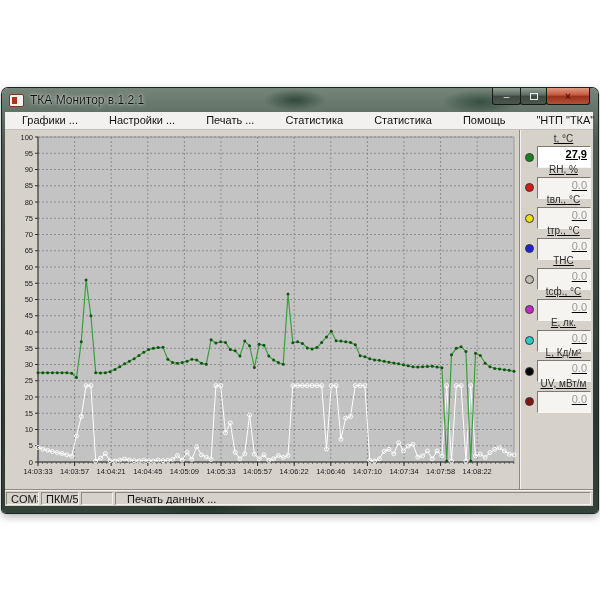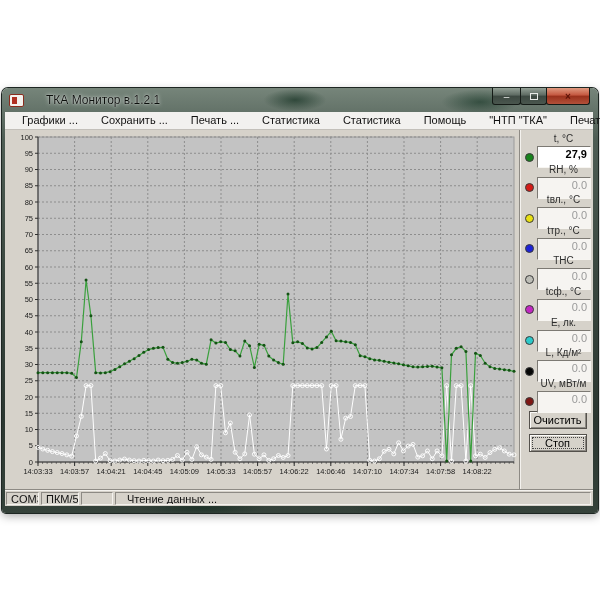--- a/index.html
+++ b/index.html
@@ -16,48 +16,48 @@
       radial-gradient(ellipse 90px 10px at 200px 420px, rgba(14,40,28,.55), rgba(14,40,28,0) 70%),
       radial-gradient(ellipse 120px 10px at 430px 421px, rgba(14,40,28,.5), rgba(14,40,28,0) 70%),
       linear-gradient(180deg,#76857a 0%,#4e5d54 12%,#3a473f 45%,#2b3731 78%,#35423a 100%);
     box-shadow:0 0 0 1px #1d2622, 0 3px 10px rgba(0,0,0,.35);
   }
   .titlebar{ height:24px; display:flex; align-items:center; padding-left:7px; position:relative; }
   .app-icon{ width:15px; height:13px; background:#f4f2ee; border:1px solid #8a2c1e;
              border-radius:2px; position:relative; flex:0 0 auto; }
   .app-icon::after{ content:""; position:absolute; left:2px; top:2px; right:2px; bottom:2px;
                     background:linear-gradient(90deg,#b03022 55%, #f4f2ee 55%); }
-  .window-title{ font-size:12px; color:#0b0f0c; margin-left:22px;
+  .window-title{ font-size:12px; color:#0b0f0c; margin-left:6px;
                  text-shadow:0 0 4px rgba(255,255,255,.85),0 0 1px rgba(255,255,255,.9); }
   .caption-buttons{ position:absolute; right:8px; top:0; display:flex; }
   .cap-btn{ height:17px; border:1px solid #141a16; border-top:none; display:flex;
             align-items:center; justify-content:center; color:#e8ebe8; font-size:10px;
             border-radius:0 0 3px 3px; margin-left:-1px; cursor:default;
             background:linear-gradient(180deg,#93a096 0%,#5d6a62 45%,#3c4841 50%,#4a564e 100%); }
   .cap-min{ width:29px; } .cap-max{ width:27px; }
   .cap-close{ width:44px; color:#5d1206; font-weight:bold;
             background:linear-gradient(180deg,#e09a80 0%,#c4573f 45%,#99301b 50%,#b2513a 100%); }
   .max-box{ width:8px; height:7px; border:1px solid #e8ebe8; display:inline-block; }
 
   
   .client{ position:absolute; left:3px; right:5px; top:24px; bottom:7px;
            background:#d6d2ca; display:flex; flex-direction:column; }
   .menubar{ height:18px; background:#f2f1ef; border-bottom:1px solid #c3c0ba;
             display:flex; align-items:center; font-size:11px; color:#111;
-            padding-left:8px; gap:5px; }
+            padding-left:8px; gap:13px; }
   .menu-item{ padding:1px 9px 2px 9px; cursor:default; white-space:nowrap; }
 
   .main{ flex:1; display:flex; min-height:0; }
   .chart-region{ width:514px; position:relative; }
   .chart-region svg{ display:block; }
 
   
   .side-panel{ flex:1; border-left:1px solid #8d8a84; box-shadow:inset 1px 0 0 #f4f2ee;
                padding:3px 3px 0 4px; }
-  .sensor{ height:30.6px; }
+  .sensor{ height:30.6px;text-decoration:underline; }
   .sensor-label{ font-size:10px; color:#2e2e2e; text-align:center; padding-left:12px;
                  height:13px; line-height:12px; white-space:nowrap; overflow:hidden; }
   .sensor-row{ display:flex; align-items:center; }
   .sensor-dot{ width:9px; height:9px; border-radius:50%; border:1px solid #3a3a3a;
                flex:0 0 auto; margin:0 3px 0 1px; }
   .sensor-value{ width:54px; height:22px; background:#fff; font-size:11px; font-weight:bold;
                  color:#000; text-align:right; padding:1px 3px 0 0; line-height:13px;
                  border:1px solid; border-color:#7c7973 #f7f5f1 #f7f5f1 #7c7973; }
   .sensor-value.inactive{ color:#9a9a9a; font-weight:normal; background:#f6f4f1; }
 
@@ -95,21 +95,21 @@
       <span class="cap-btn cap-close">
           <span>×</span>
         </span>
     </span>
   </div>
 
   <div class="client">
 
     <div class="menubar">
       <span class="menu-item">Графики ...</span>
-      <span class="menu-item">Сохранить ...</span>
+      <span class="menu-item">Настройки ...</span>
       <span class="menu-item">Печать ...</span>
       <span class="menu-item">Статистика</span>
       <span class="menu-item">Статистика</span>
       <span class="menu-item">Помощь</span>
       <span class="menu-item">"НТП "ТКА"</span>
       <span class="menu-item">Печать</span>
     </div>
 
     <div class="main">
       <div class="chart-region">
@@ -586,28 +586,24 @@
           </div>
         </div>
         <div class="sensor">
           <div class="sensor-label">UV, мВт/м</div>
           <div class="sensor-row">
             <span class="sensor-dot" style="background: rgb(126, 23, 20);"></span>
             <span class="sensor-value inactive">0.0</span>
           </div>
         </div>
 
-        <div class="panel-buttons">
-          <button class="btn">Очистить</button>
-          <button class="btn btn-stop">Стоп</button>
-        </div>
       </div>
     </div>
 
     <div class="statusbar">
       <span class="status-cell sc0">COM3</span>
       <span class="status-cell sc1">ПКМ/52</span>
       <span class="status-cell sc2"></span>
-      <span class="status-cell sc3">Чтение данных ...</span>
+      <span class="status-cell sc3">Печать данных ...</span>
     </div>
 
   </div>
 </div>
 
 </body></html>

